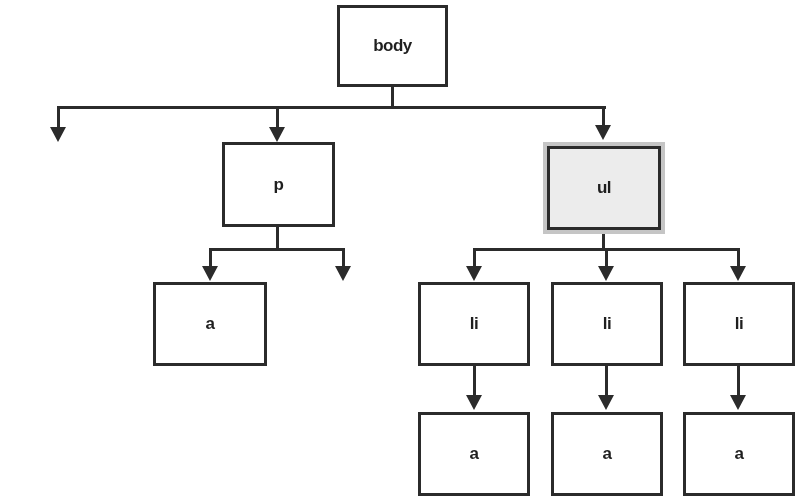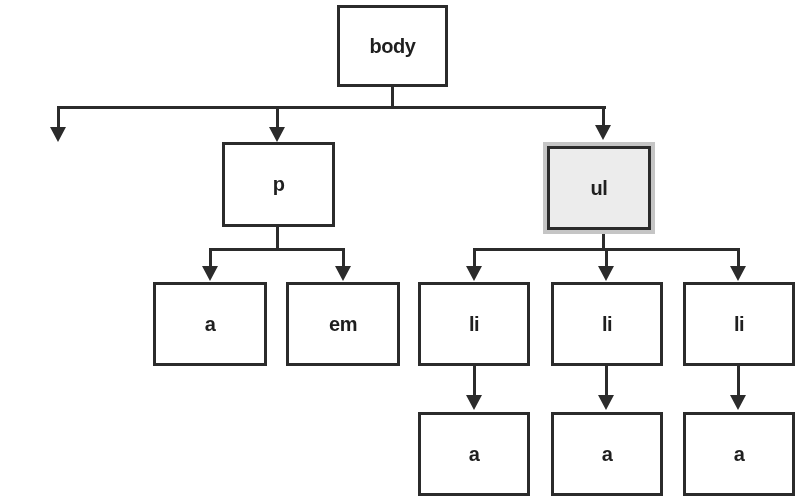--- a/index.html
+++ b/index.html
@@ -9,38 +9,38 @@
     background:#ffffff;
     font-family:"Liberation Sans", sans-serif;
     overflow:hidden;
   }
   .box{
     position:absolute;
     box-sizing:border-box;
     border:3px solid #2b2b2b;
     background:#ffffff;
     display:flex;align-items:center;justify-content:center;
-    font-weight:700;font-size:20px;letter-spacing:-0.5px;color:#1f1f1f;
+    font-weight:700;font-size:17px;letter-spacing:-0.5px;color:#1f1f1f;
   }
   .box.highlight{
     background:#ececec;
     box-shadow:0 0 0 4px #c5c5c5, inset 0 0 0 2px #ececec;
   }
   .line{position:absolute;background:#2b2b2b;}
   .tri{
     position:absolute;width:0;height:0;
     border-left:8px solid transparent;
     border-right:8px solid transparent;
     border-top:15px solid #2b2b2b;
   }
   
   .n-body{left:337px;top:5px;width:111px;height:82px;}
   .n-h1{left:2px;top:142px;width:114px;height:85px;}
   .n-p{left:222px;top:142px;width:113px;height:85px;}
-  .n-ul{left:547px;top:146px;width:104px;height:84px;}
+  .n-ul{left:547px;top:146px;width:114px;height:84px;}
   .n-a-p{left:153px;top:282px;width:114px;height:84px;}
   .n-em{left:286px;top:282px;width:114px;height:84px;}
   .n-li1{left:418px;top:282px;width:112px;height:84px;}
   .n-li2{left:551px;top:282px;width:112px;height:84px;}
   .n-li3{left:683px;top:282px;width:112px;height:84px;}
   .n-a1{left:418px;top:412px;width:112px;height:84px;}
   .n-a2{left:551px;top:412px;width:112px;height:84px;}
   .n-a3{left:683px;top:412px;width:112px;height:84px;}
 </style>
 </head>
@@ -85,23 +85,20 @@
   </div>
   <div class="box n-p">
     <span>p</span>
   </div>
   <div class="box highlight n-ul">
     <span>ul</span>
   </div>
   <div class="box n-a-p">
     <span>a</span>
   </div>
-  <div class="box n-em">
-    <span>em</span>
-  </div>
   <div class="box n-li1">
     <span>li</span>
   </div>
   <div class="box n-li2">
     <span>li</span>
   </div>
   <div class="box n-li3">
     <span>li</span>
   </div>
   <div class="box n-a1">

